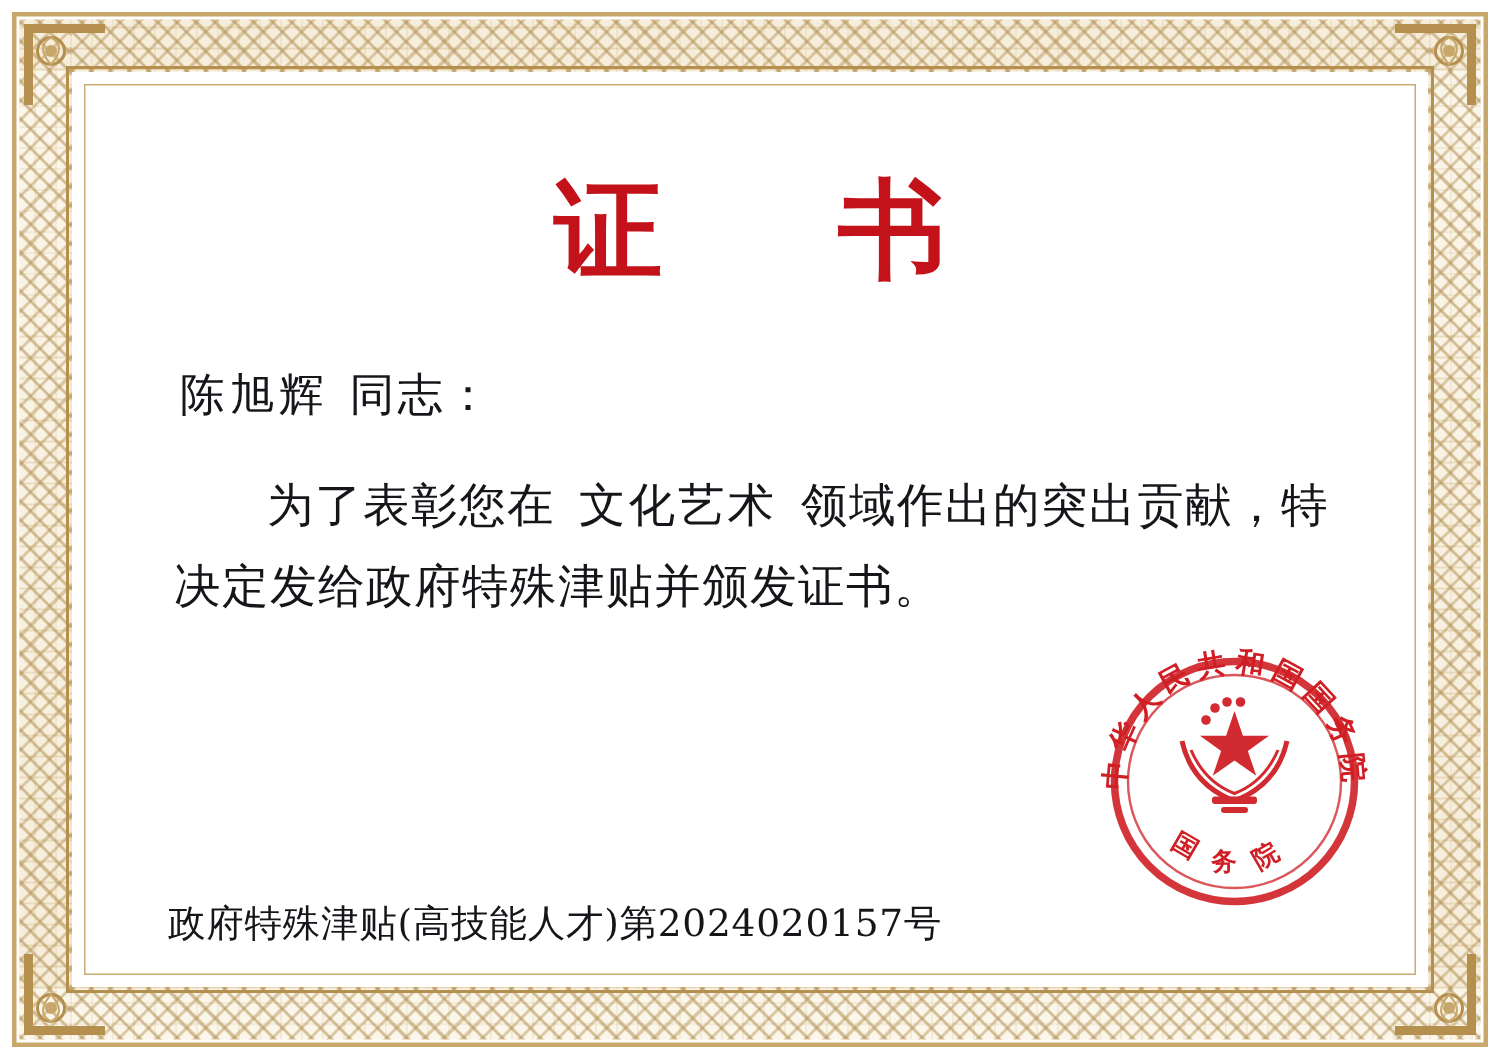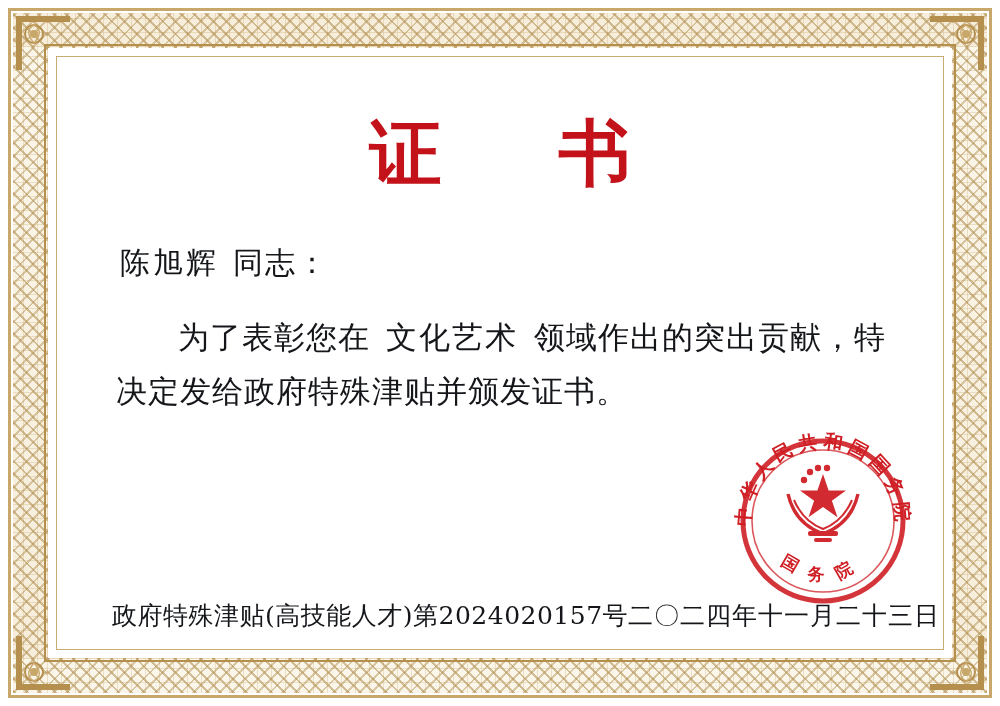--- a/index.html
+++ b/index.html
@@ -264,16 +264,15 @@
       </g>
 
       <text font-family="DejaVu Serif, Liberation Serif, serif" font-size="17" font-weight="700" fill="#cf1f25" letter-spacing="14">
         <textPath href="#sealArcBottom" startOffset="50%" text-anchor="middle">国务院</textPath>
       </text>
     </svg>
   </div>
 
   <div class="footer">
     <div class="cert-no">政府特殊津贴(高技能人才)第2024020157号</div>
-    <div class="date">二〇二四年十一月二十三日</div>
   </div>
 
 </div>
 
 </body></html>

